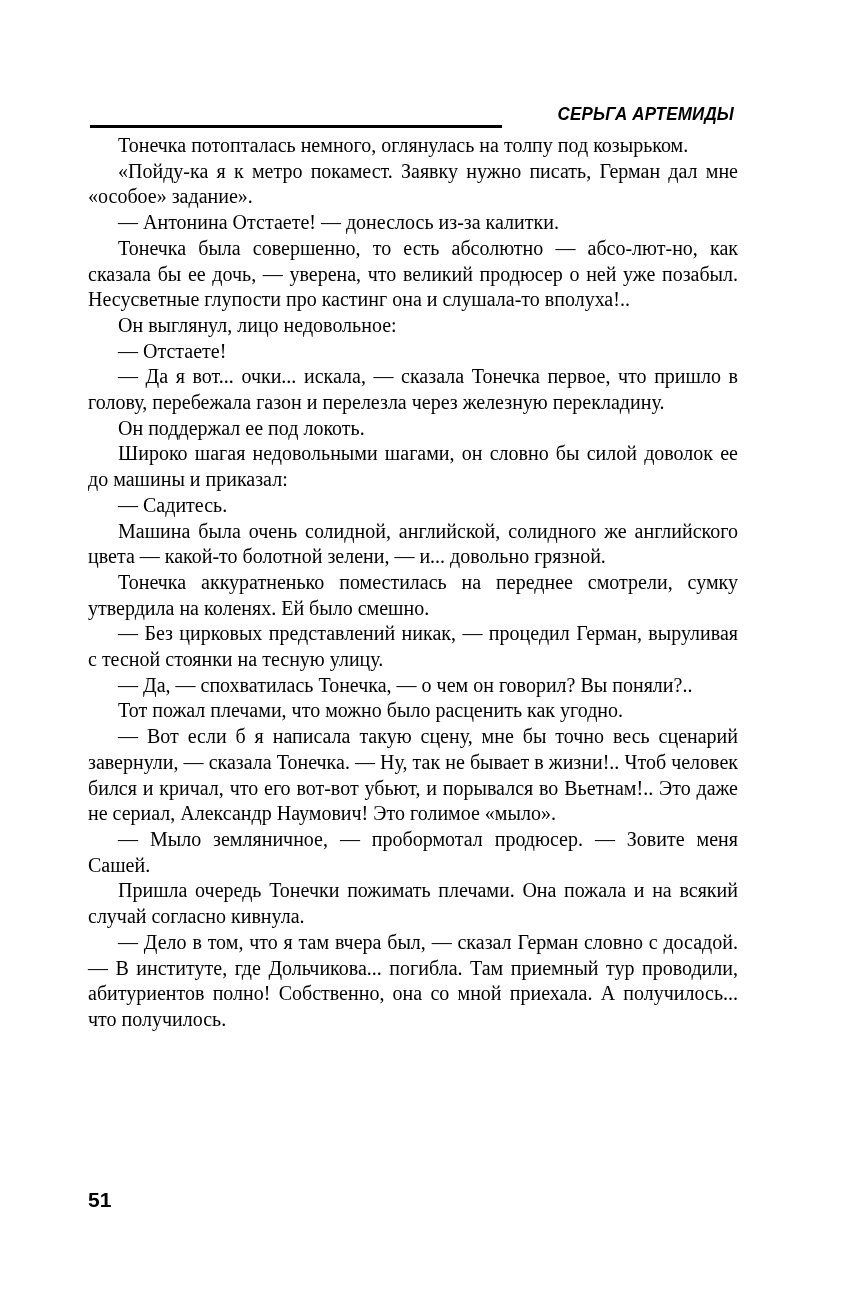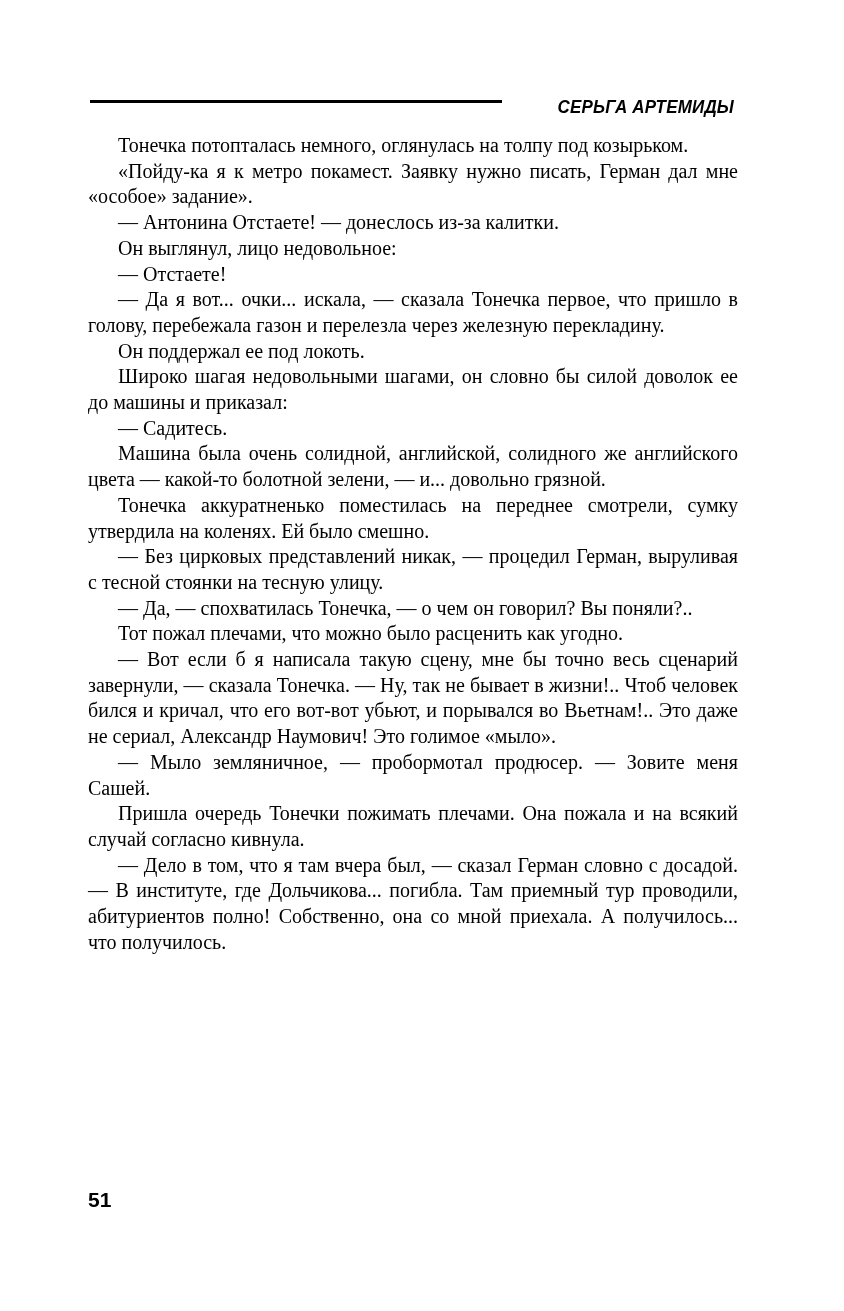--- a/index.html
+++ b/index.html
@@ -16,21 +16,21 @@
     font-family: "Liberation Serif", serif;
     overflow: hidden;
   }
   .running-head {
     position: absolute;
     left: 90px;
     top: 97px;
     width: 644px;
     height: 28px;
     display: flex;
-    align-items: flex-start;
+    align-items: flex-end;
     gap: 40px;
   }
   .running-head .rule {
     flex: 1 1 auto;
     height: 3px;
     background: #000000;
     margin-right: 10px;
     position: relative;
     top: 3px;
   }
@@ -77,20 +77,21 @@
 
   <div class="running-head">
     <div class="rule"></div>
     <div class="title">СЕРЬГА АРТЕМИДЫ</div>
   </div>
 
   <div class="text-body">
       <p>Тонечка потопталась немного, оглянулась на толпу под козырьком.</p>
       <p>«Пойду-ка я к метро покамест. Заявку нужно писать, Герман дал мне «особое» задание».</p>
       <p>— Антонина Отстаете! — донеслось из-за калитки.</p>
+      <p>Тонечка была совершенно, то есть абсолютно — абсо-лют-но, как сказала бы ее дочь, — уверена, что великий продюсер о ней уже позабыл. Несусветные глупости про кастинг она и слушала-то вполуха!..</p>
       <p>Он выглянул, лицо недовольное:</p>
       <p>— Отстаете!</p>
       <p>— Да я вот... очки... искала, — сказала Тонечка первое, что пришло в голову, перебежала газон и перелезла через железную перекладину.</p>
       <p>Он поддержал ее под локоть.</p>
       <p>Широко шагая недовольными шагами, он словно бы силой доволок ее до машины и приказал:</p>
       <p>— Садитесь.</p>
       <p>Машина была очень солидной, английской, солидного же английского цвета — какой-то болотной зелени, — и... довольно грязной.</p>
       <p>Тонечка аккуратненько поместилась на переднее смотрели, сумку утвердила на коленях. Ей было смешно.</p>
       <p>— Без цирковых представлений никак, — процедил Герман, выруливая с тесной стоянки на тесную улицу.</p>
       <p>— Да, — спохватилась Тонечка, — о чем он говорил? Вы поняли?..</p>

